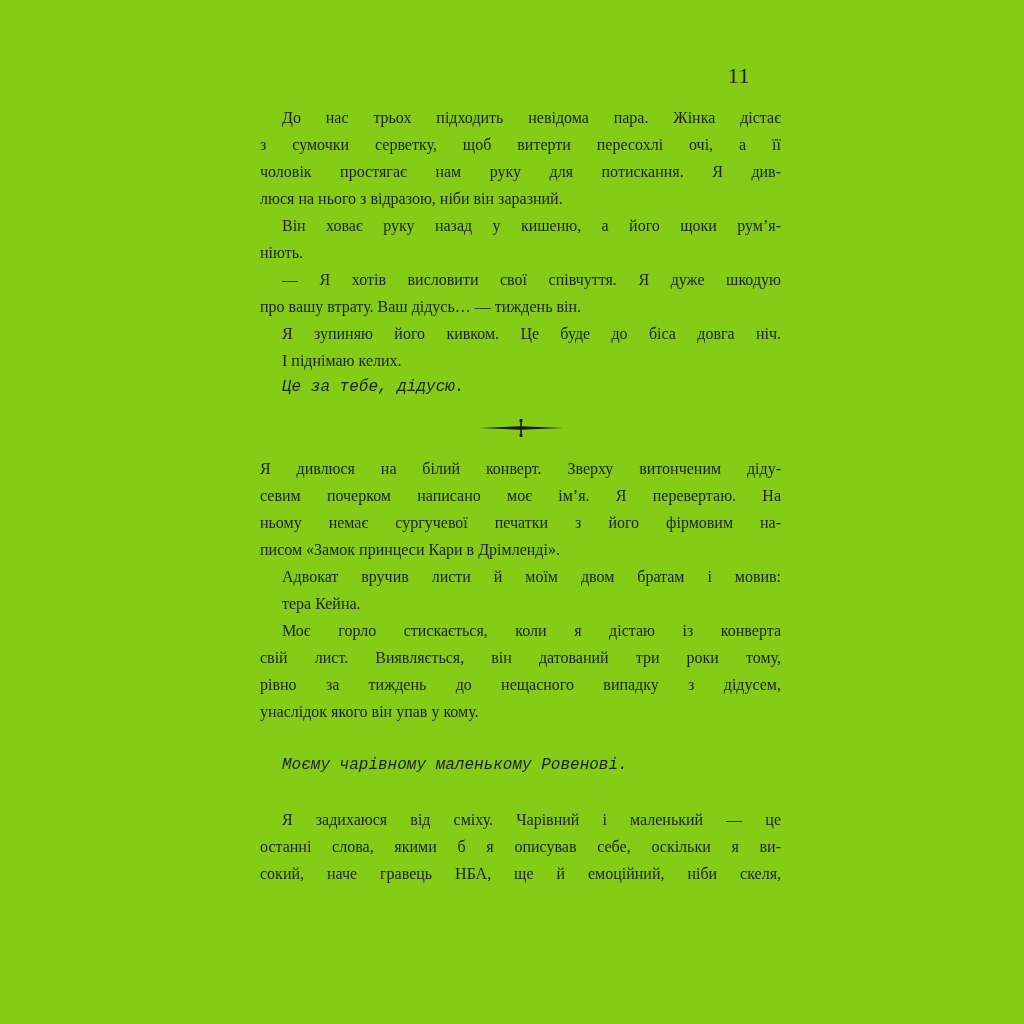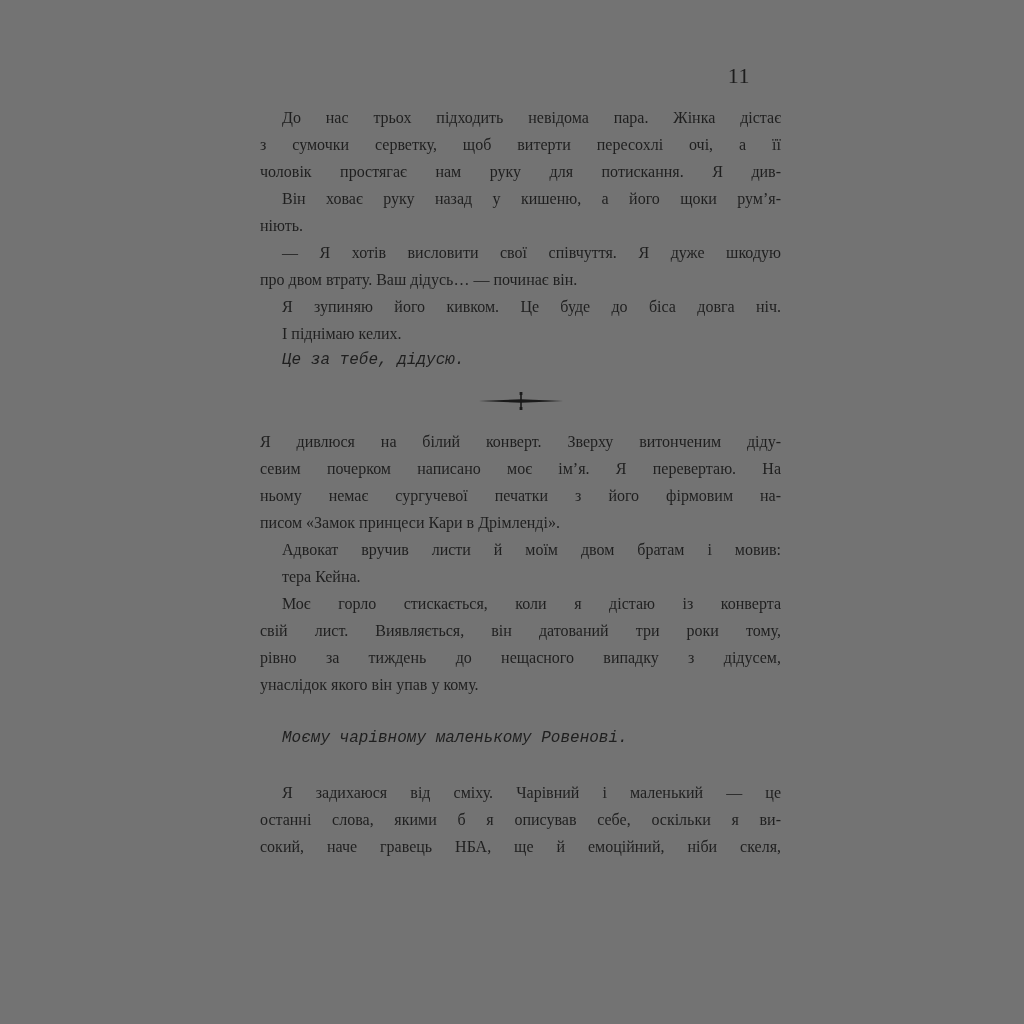--- a/index.html
+++ b/index.html
@@ -7,21 +7,21 @@
     padding: 0;
     width: 1024px;
     height: 1024px;
     background: #ffffff;
     font-family: "Liberation Serif", "DejaVu Serif", serif;
   }
   .page {
     position: relative;
     width: 1024px;
     height: 1024px;
-    background: #737373;
+    background: #84cc16;
     overflow: hidden;
   }
   .folio {
     position: absolute;
     top: 64px;
     left: 260px;
     width: 490px;
     text-align: right;
     font-size: 22px;
     line-height: 24px;
@@ -57,28 +57,29 @@
 </head>
 <body>
 
 <div class="page">
   <div class="folio">11</div>
   <div class="text-block">
       <div class="para indent">
         <div class="line j">До нас трьох підходить невідома пара. Жінка дістає</div>
         <div class="line j">з сумочки серветку, щоб витерти пересохлі очі, а її</div>
         <div class="line j">чоловік простягає нам руку для потискання. Я див-</div>
+        <div class="line">люся на нього з відразою, ніби він заразний.</div>
       </div>
       <div class="para indent">
         <div class="line j">Він ховає руку назад у кишеню, а його щоки рум’я-</div>
         <div class="line">ніють.</div>
       </div>
       <div class="para indent">
         <div class="line j">— Я хотів висловити свої співчуття. Я дуже шкодую</div>
-        <div class="line">про двом втрату. Ваш дідусь… — починає він.</div>
+        <div class="line">про вашу втрату. Ваш дідусь… — тиждень він.</div>
       </div>
       <div class="para indent">
         <div class="line j">Я зупиняю його кивком. Це буде до біса довга ніч.</div>
       </div>
       <div class="para indent">
         <div class="line">І піднімаю келих.</div>
       </div>
       <div class="para indent italic">
         <div class="line">Це за тебе, дідусю.</div>
       </div>

